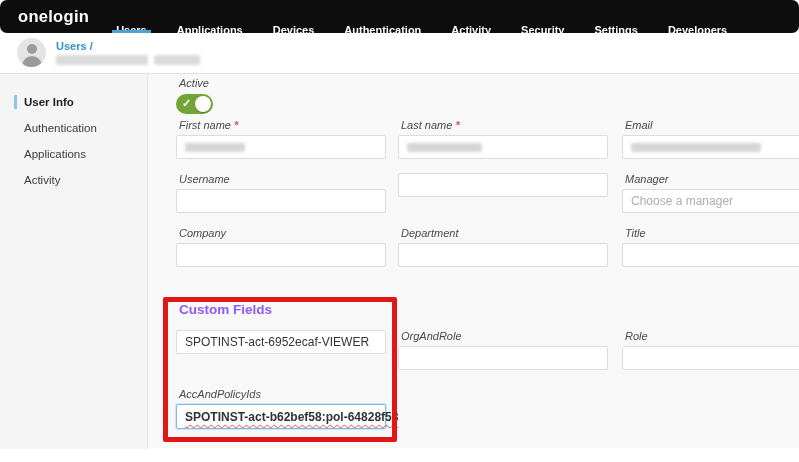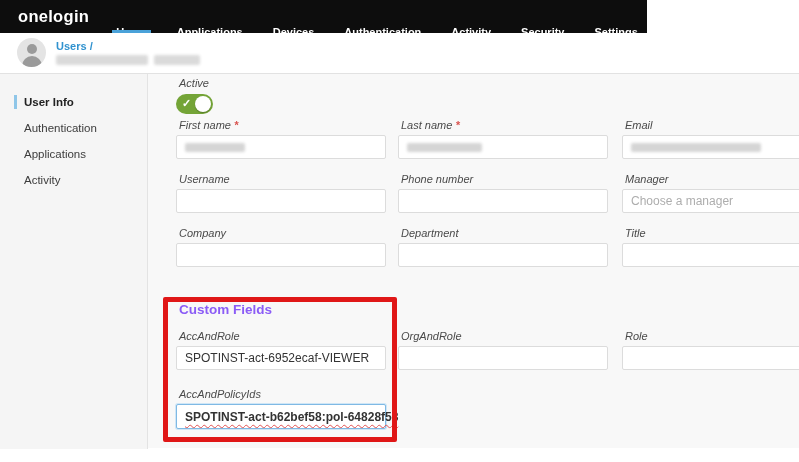--- a/index.html
+++ b/index.html
@@ -1,25 +1,25 @@
 <!DOCTYPE html>
 <html><head>
 <meta charset="utf-8">
 <style>
   * { box-sizing: border-box; margin: 0; padding: 0; }
   body { margin: 0; background: #fff; font-family: "Liberation Sans", sans-serif; }
   .screen { position: relative; width: 799px; height: 462px; background: #fff; overflow: hidden; }
 
   
-  .topnav { position: absolute; left: 0; top: 0; width: 647px; height: 33px; background: #0d0d0d;
-            display: flex; align-items: center; }
+  .topnav { position: absolute; left: 0; top: 0; width: 799px; height: 33px; background: #0d0d0d;
+            display: flex; align-items: center; border-radius: 7px; }
   .logo { margin-left: 18px; color: #fff; font-size: 16.5px; font-weight: bold; letter-spacing: .3px; cursor: pointer; }
   .nav-items { display: flex; margin-left: 12px; height: 33px; }
   .nav-item { position: relative; color: #fff; font-size: 11px; font-weight: bold;
-              padding: 16px 15px; line-height: 33px; cursor: pointer; white-space: nowrap; }
+              padding: 4px 15px; line-height: 33px; cursor: pointer; white-space: nowrap; margin-top: 10px; }
   .nav-item.active::after { content: ""; position: absolute; left: 11px; right: 11px; bottom: 0;
               height: 3px; background: #4aa2d9; }
 
   
   .page-header { position: absolute; left: 0; top: 33px; width: 662px; height: 40px; background: #fff; }
   .avatar { position: absolute; left: 17px; top: 5px; width: 29px; height: 29px; border-radius: 50%;
             background: #e4e4e4; overflow: hidden; }
   .av-head { position: absolute; left: 9.5px; top: 6px; width: 10px; height: 10px; border-radius: 50%; background: #9a9a9a; }
   .av-body { position: absolute; left: 4.5px; top: 18px; width: 20px; height: 13px; border-radius: 10px 10px 0 0; background: #9a9a9a; }
   .breadcrumb { position: absolute; left: 56px; top: 7px; color: #3092cf; font-size: 11px; font-weight: bold;
@@ -132,21 +132,20 @@
       <div class="ibox">
           <span class="blob w130"></span>
         </div>
     </div>
 
     <div class="fgroup c1 r2">
       <span class="flabel">Username</span>
       <div class="ibox"></div>
     </div>
     <div class="fgroup c2 r2">
-      <span class="flabel">Phone number</span>
       <div class="ibox"></div>
     </div>
     <div class="fgroup c3 r2">
       <span class="flabel">Manager</span>
       <div class="ibox">
           <span class="placeholder">Choose a manager</span>
         </div>
     </div>
 
     <div class="fgroup c1 r3">
@@ -158,21 +157,20 @@
       <div class="ibox"></div>
     </div>
     <div class="fgroup c3 r3">
       <span class="flabel">Title</span>
       <div class="ibox"></div>
     </div>
 
     <div class="cf-heading">Custom Fields</div>
 
     <div class="fgroup c1 r4">
-      <span class="flabel">AccAndRole</span>
       <div class="ibox">
           <span>SPOTINST-act-6952ecaf-VIEWER</span>
         </div>
     </div>
     <div class="fgroup c2 r4">
       <span class="flabel">OrgAndRole</span>
       <div class="ibox"></div>
     </div>
     <div class="fgroup c3 r4">
       <span class="flabel">Role</span>

